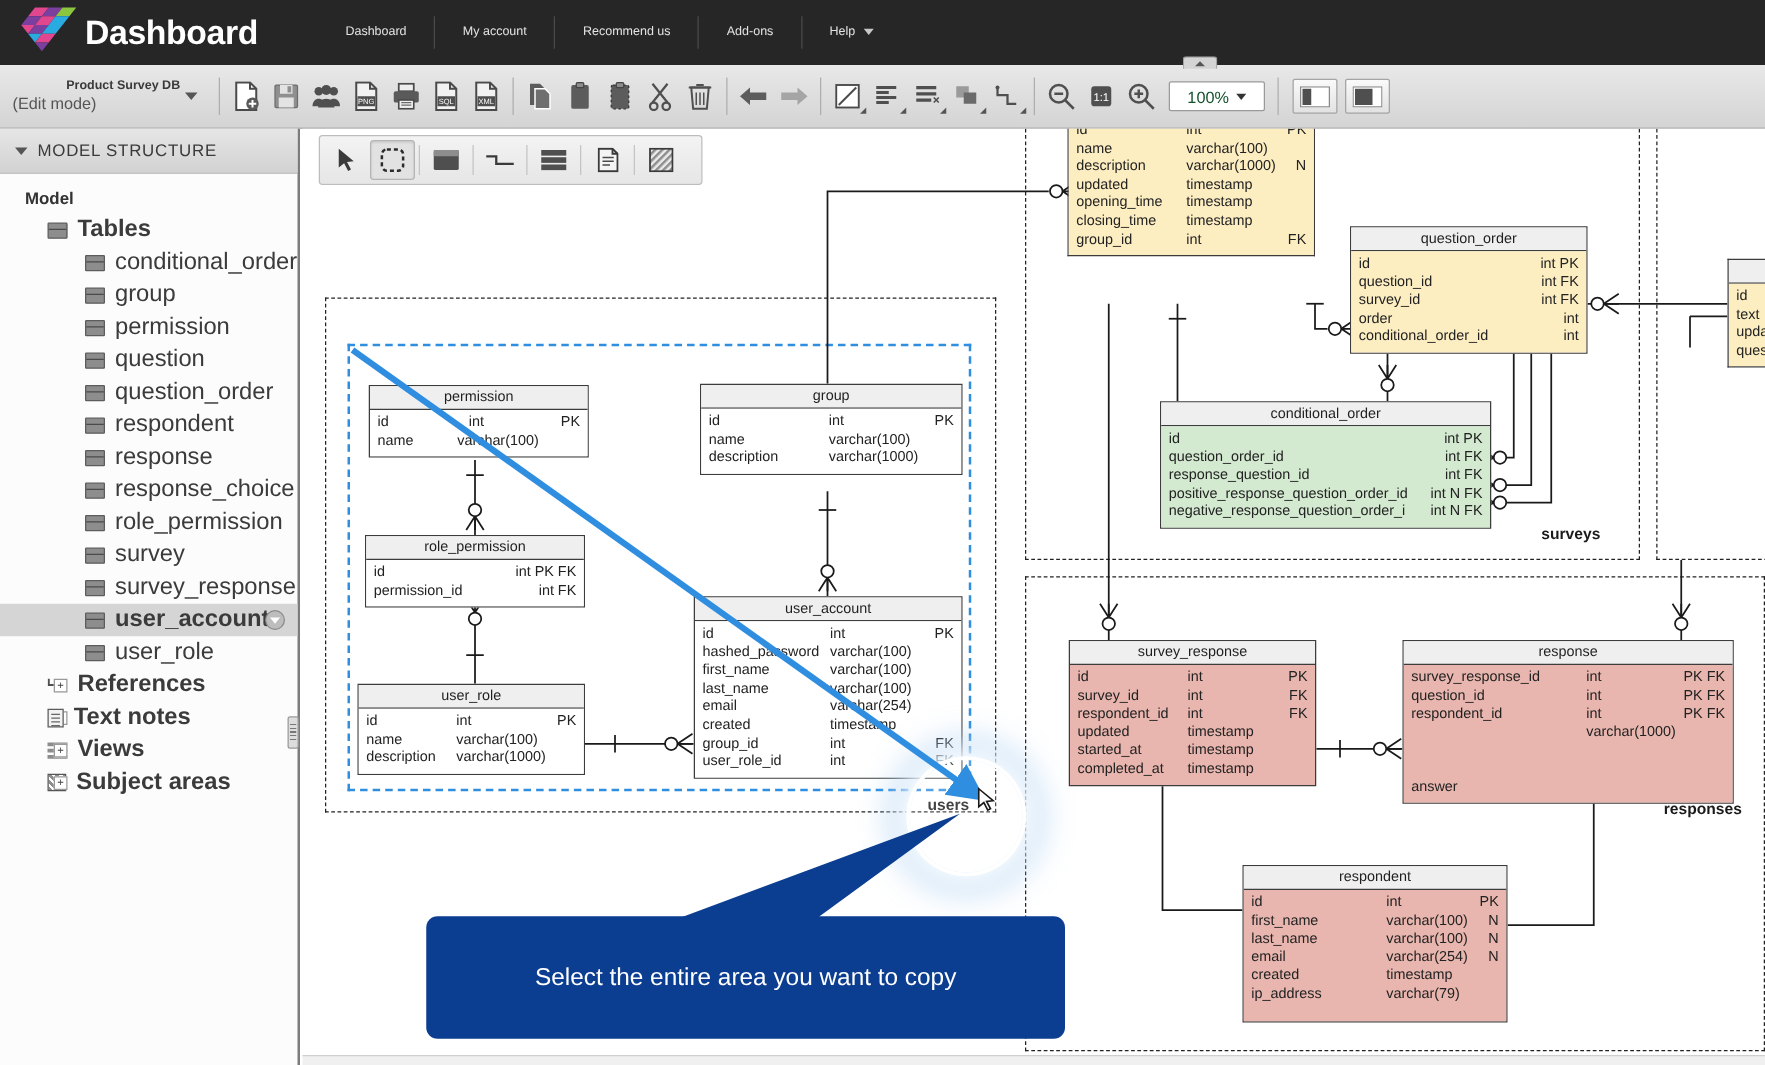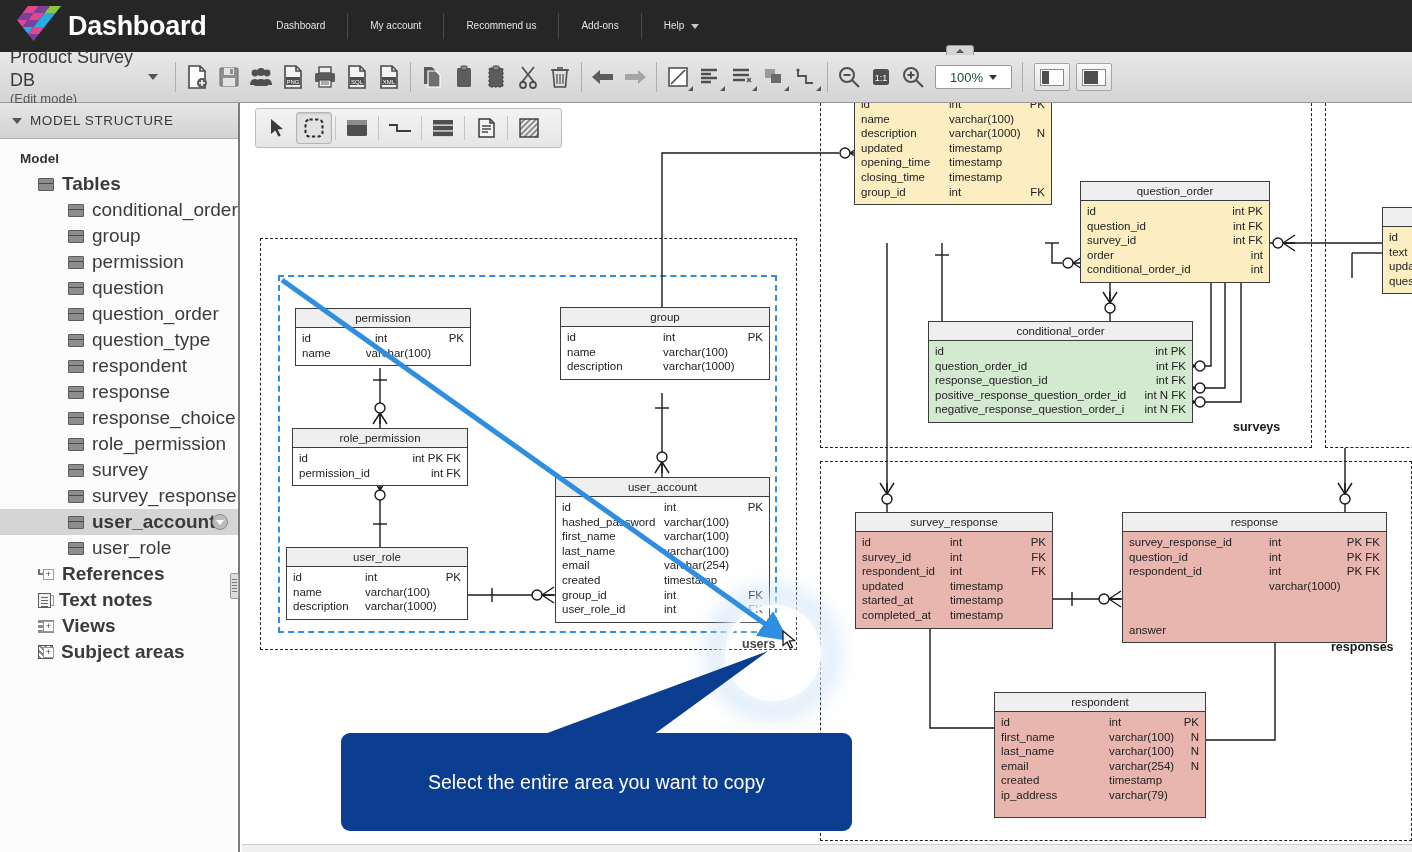--- a/index.html
+++ b/index.html
@@ -40,21 +40,21 @@
     position:absolute; left:0; top:52px; width:1412px; height:51px;
     background:linear-gradient(#e8e8e8,#d4d4d4);
     border-bottom:1px solid #9a9a9a;
     display:flex; align-items:center;
   }
   #doc-title-box {
     width:170px; height:51px; display:flex; align-items:center;
     justify-content:space-between; padding:0 8px 0 10px;
   }
   #doc-title-txt { line-height:1.25; }
-  #doc-name { font-size:18px; font-weight:normal; color:#3a3a3a; }
+  #doc-name { font-size:10px; font-weight:bold; color:#3a3a3a;margin-left:43px; }
   #doc-mode { font-size:13px; color:#555; }
   .tb-caret {
     border-left:5px solid transparent; border-right:5px solid transparent;
     border-top:6px solid #555; margin-right:4px; cursor:pointer;
   }
   .tb-sep { width:1px; height:30px; background:#aeaeae; margin:0 5px; }
   .tb-btn {
     width:32px; height:36px; display:flex; align-items:center;
     justify-content:center; cursor:pointer; position:relative;
   }
@@ -491,24 +491,20 @@
     <div class="tnode lvl2">
         <span class="ico-table"></span>
         <span class="tlabel">question</span>
       </div>
     <div class="tnode lvl2">
         <span class="ico-table"></span>
         <span class="tlabel">question_order</span>
       </div>
     <div class="tnode lvl2">
         <span class="ico-table"></span>
-        <span class="tlabel">question_type</span>
-      </div>
-    <div class="tnode lvl2">
-        <span class="ico-table"></span>
         <span class="tlabel">respondent</span>
       </div>
     <div class="tnode lvl2">
         <span class="ico-table"></span>
         <span class="tlabel">response</span>
       </div>
     <div class="tnode lvl2">
         <span class="ico-table"></span>
         <span class="tlabel">response_choice</span>
       </div>

